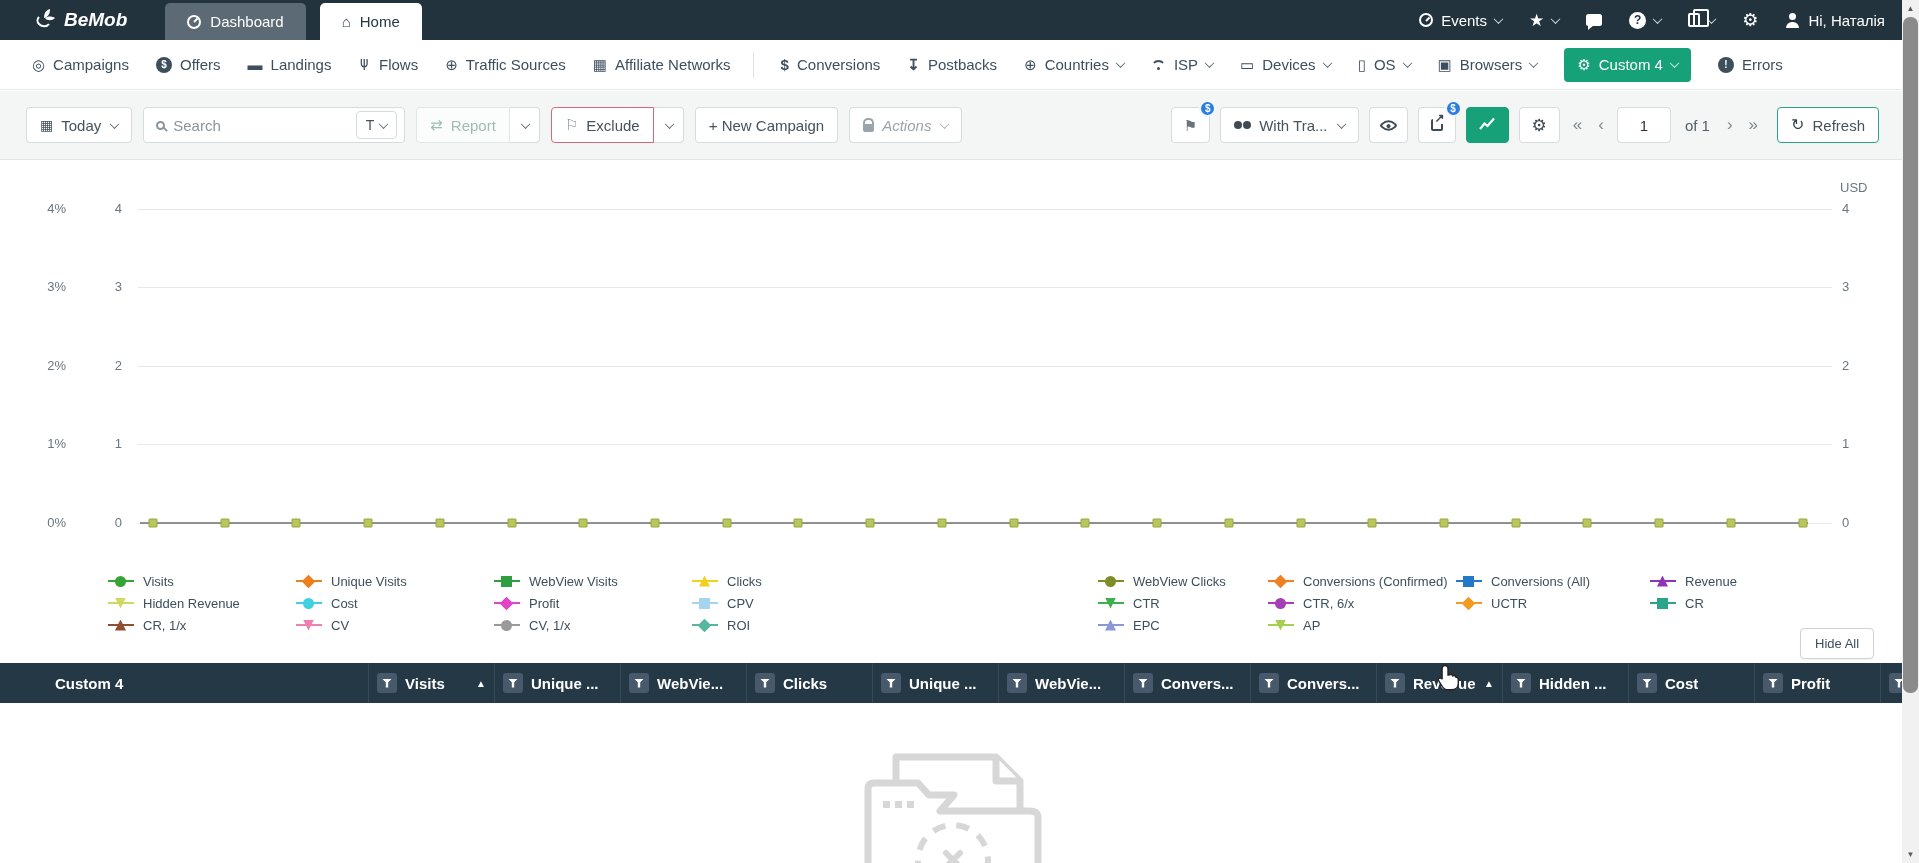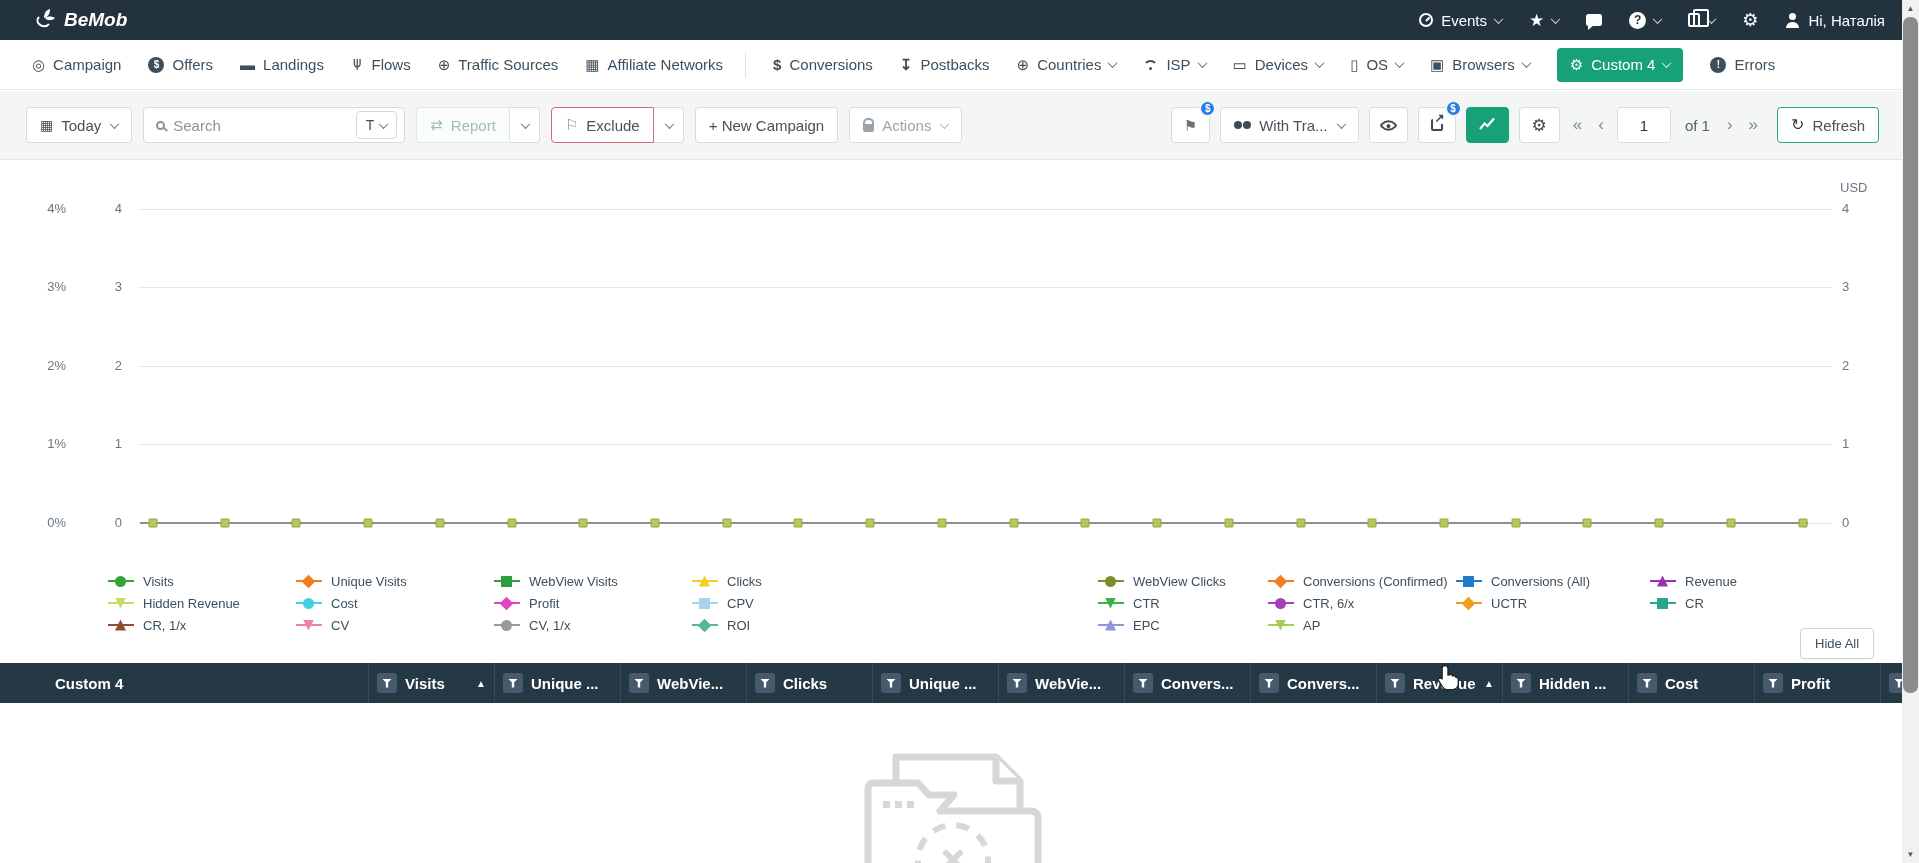--- a/index.html
+++ b/index.html
@@ -50,21 +50,21 @@
   .tl-left { display:flex; align-items:center; gap:11px; }
   .tl-right { margin-left:auto; display:flex; align-items:center; gap:10px; padding-right:16px; }
   .tbtn { height:36px; background:#fff; border:1px solid #d6dbde; border-radius:4px; display:inline-flex; align-items:center; gap:8px; padding:0 13px; font-size:15px; color:#46525c; cursor:pointer; font-family:inherit; position:relative; }
   .tbtn .chev { margin-left:2px; }
   .icon-btn { padding:0 12px; }
   .split { display:inline-flex; }
   .split .main { border-radius:4px 0 0 4px; }
   .split .caret-part { border-radius:0 4px 4px 0; border-left:none; padding:0 10px; }
   .report .main { color:#9fbcb2; border-color:#e0e8e5; background:#fbfdfc; }
   .exclude .main { border-color:#d4687c; }
-  .btn-disabled { color:#9aa4ac; }
+  .btn-disabled { color:#9aa4ac;font-style:italic; }
   .ic-cal { font-size:14px; line-height:1; }
   .ic-search { width:9px; height:9px; border:2px solid #8a949c; border-radius:50%; position:relative; display:inline-block; flex:none; }
   .ic-search::after { content:''; position:absolute; width:6px; height:2px; background:#8a949c; transform:rotate(45deg); right:-5px; bottom:-2px; }
   .search-wrap { display:flex; align-items:center; gap:8px; height:36px; background:#fff; border:1px solid #d6dbde; border-radius:4px; padding:0 7px 0 12px; width:262px; }
   .search-wrap input { border:none; outline:none; flex:1; min-width:0; font-size:15px; color:#333; font-family:inherit; background:transparent; }
   .search-wrap input::placeholder { color:#8a949c; }
   .t-btn { display:inline-flex; align-items:center; gap:6px; border:1px solid #d6dbde; border-radius:4px; height:28px; padding:0 9px; color:#46525c; font-size:14px; cursor:pointer; background:#fff; }
   .ic-lock { width:11px; height:8px; background:#9aa4ac; border-radius:2px; position:relative; display:inline-block; margin-top:5px; }
   .ic-lock::before { content:''; position:absolute; width:7px; height:7px; border:2px solid #9aa4ac; border-bottom:none; border-radius:5px 5px 0 0; top:-6px; left:0; }
   .ic-flag { font-size:15px; color:#6b747c; line-height:1; }
@@ -143,20 +143,31 @@
     <div class="brand">
       <span>
         <svg width="22" height="20" viewBox="0 0 22 20">
             <path d="M3 9 C1 11 1 14 3 16 C6 19 11 19 13 16" stroke="#fff" stroke-width="2" fill="none"></path>
             <path d="M8 10 C8 5 10 2 14 1 C14 6 12 9 8 10 Z" fill="#fff"></path>
             <path d="M9 10 C12 8 16 8 19 10 C16 13 11 13 9 10 Z" fill="#fff"></path>
           </svg>
       </span>
       <span>BeMob</span>
     </div>
+    <div class="tabs">
+
+    <div class="tab">
+          <span class="ic-slot ic-gauge"></span>
+          <span>Dashboard</span>
+        </div>
+        <div class="tab active">
+          <span class="ic-slot ic-home">⌂</span>
+          <span>Home</span>
+        </div>
+      </div>
     <div class="topbar-right">
       <div class="tb-group">
         <span class="ic-gauge"></span>
         <span>Events</span>
         <span class="chev"></span>
       </div>
       <div class="tb-group">
         <span class="ic-star">★</span>
         <span class="chev"></span>
       </div>
@@ -174,21 +185,21 @@
         <span class="ic-user"></span>
         <span>Hi, Наталія</span>
       </div>
     </div>
   </header>
 
   <nav class="navbar">
 
   <div class="nav-item">
         <span class="ic-slot">◎</span>
-        <span>Campaign</span>
+        <span>Campaigns</span>
 
       </div>
       <div class="nav-item">
         <span class="ic-slot disc">$</span>
         <span>Offers</span>
 
       </div>
       <div class="nav-item">
         <span class="ic-slot">▬</span>
         <span>Landings</span>

